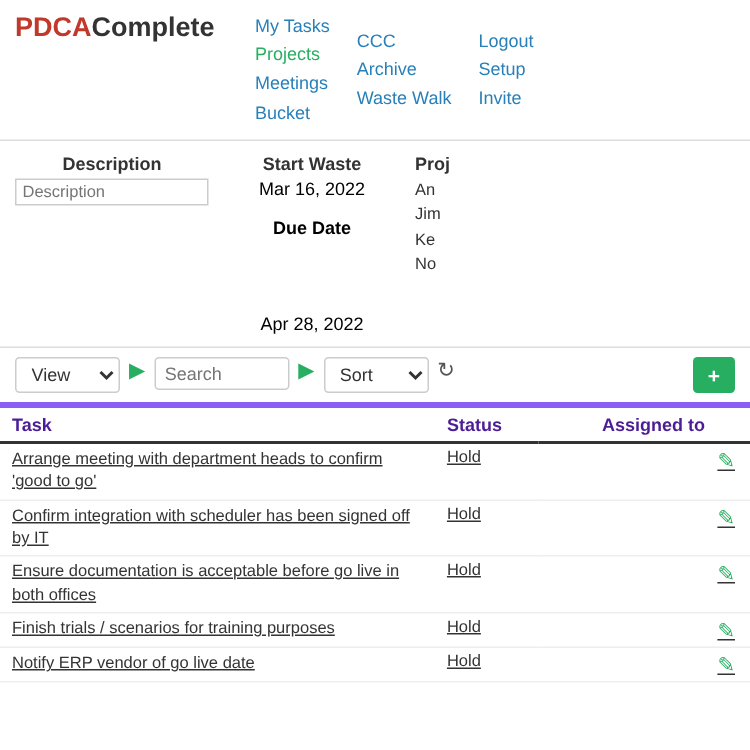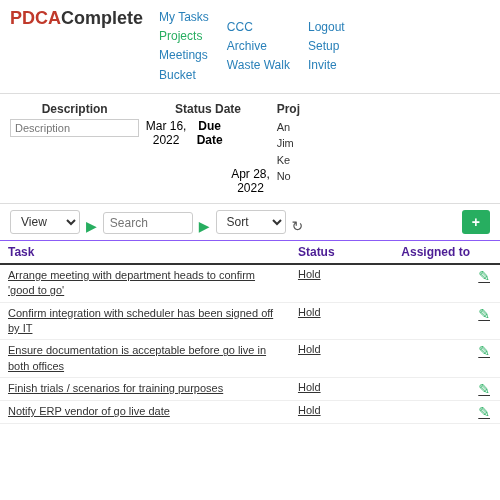--- a/index.html
+++ b/index.html
@@ -1,39 +1,39 @@
 <!DOCTYPE html>
 <html><head>
   <meta charset="utf-8">
   <style>
     * { box-sizing: border-box; margin: 0; padding: 0; }
     body { font-family: Arial, sans-serif; font-size: 12px; background: #fff; width: 500px; min-height: 500px; overflow-x: hidden; }
 
     
     .header { display: flex; align-items: flex-start; padding: 8px 10px; border-bottom: 1px solid #ddd; }
-    .logo { font-size: 18px; font-weight: bold; color: #333; margin-right: 16px; white-space: nowrap; }
+    .logo { font-size: 18px; font-weight: bold; color: #333; margin-right: 27px; white-space: nowrap; }
     .logo span.pdca { color: #e05; }
     .nav { display: flex; gap: 0; flex-wrap: wrap; align-items: center; }
     .nav-col { display: flex; flex-direction: column; margin-right: 18px; }
     .nav-col a { color: #2980b9; text-decoration: none; font-size: 12px; line-height: 1.6; white-space: nowrap; }
 
     
     .project-area { padding: 8px 10px; border-bottom: 1px solid #ddd; }
     .project-grid { display: grid; grid-template-columns: 1fr 1fr 1fr 80px; gap: 4px; }
     .col-header { font-weight: bold; font-size: 12px; color: #333; text-align: left; padding-bottom: 3px; }
     .col-header.center { text-align: center; }
     .project-name-cell { font-size: 12px; padding: 2px 0; }
     .description-cell input { width: 100%; border: 1px solid #ccc; padding: 2px 4px; font-size: 11px; color: #aaa; background: #fff; }
-    .date-block { display: flex; flex-direction: row; gap: 2px; }
+    .date-block { display: flex; flex-direction: column; gap: 2px; }
     .date-label { font-weight: bold; font-size: 12px; }
     .date-value { font-size: 12px; }
     .proj-right { font-size: 11px; color: #333; line-height: 1.5; }
 
     
-    .toolbar { display: flex; align-items: flex-end; gap: 6px; padding: 6px 10px; border-bottom: 1px solid #8b5cf6; }
+    .toolbar { display: flex; align-items: flex-start; gap: 6px; padding: 6px 10px; border-bottom: 4px solid #8b5cf6; }
     .toolbar select { font-size: 12px; padding: 3px 6px; border: 1px solid #ccc; border-radius: 3px; background: #fff; color: #333; min-width: 70px; }
     .toolbar .play-btn { color: #27ae60; font-size: 14px; cursor: pointer; }
     .toolbar input[type=text] { font-size: 12px; padding: 3px 6px; border: 1px solid #ccc; border-radius: 3px; width: 90px; }
     .toolbar .play-btn2 { color: #27ae60; font-size: 14px; cursor: pointer; }
     .toolbar .refresh-btn { color: #555; font-size: 14px; cursor: pointer; }
     .toolbar .add-btn { background: #27ae60; color: #fff; border: none; padding: 4px 10px; border-radius: 3px; font-size: 14px; cursor: pointer; font-weight: bold; margin-left: auto; }
 
     
     .task-table { width: 100%; border-collapse: collapse; }
     .task-table thead tr { border-bottom: 2px solid #333; }
@@ -74,21 +74,21 @@
 
 <div class="project-area">
   <div class="project-grid">
     <div>
       <div class="col-header center">Description</div>
       <div class="description-cell">
         <input type="text" placeholder="Description" style="">
       </div>
     </div>
     <div>
-      <div class="col-header center">Status Date</div>
+      <div class="col-header center">Start Waste</div>
       <div class="date-block">
         <div class="date-value" style="text-align:center;">Mar 16, 2022</div>
         <div style="height:8px;"></div>
         <div class="date-label" style="text-align:center;">Due Date</div>
         <div class="date-value" style="text-align:center;margin-top:48px;">Apr 28, 2022</div>
       </div>
     </div>
     <div>
       <div class="col-header">Proj</div>
       <div class="proj-right">An<br>Jim<br>Ke<br>No</div>

